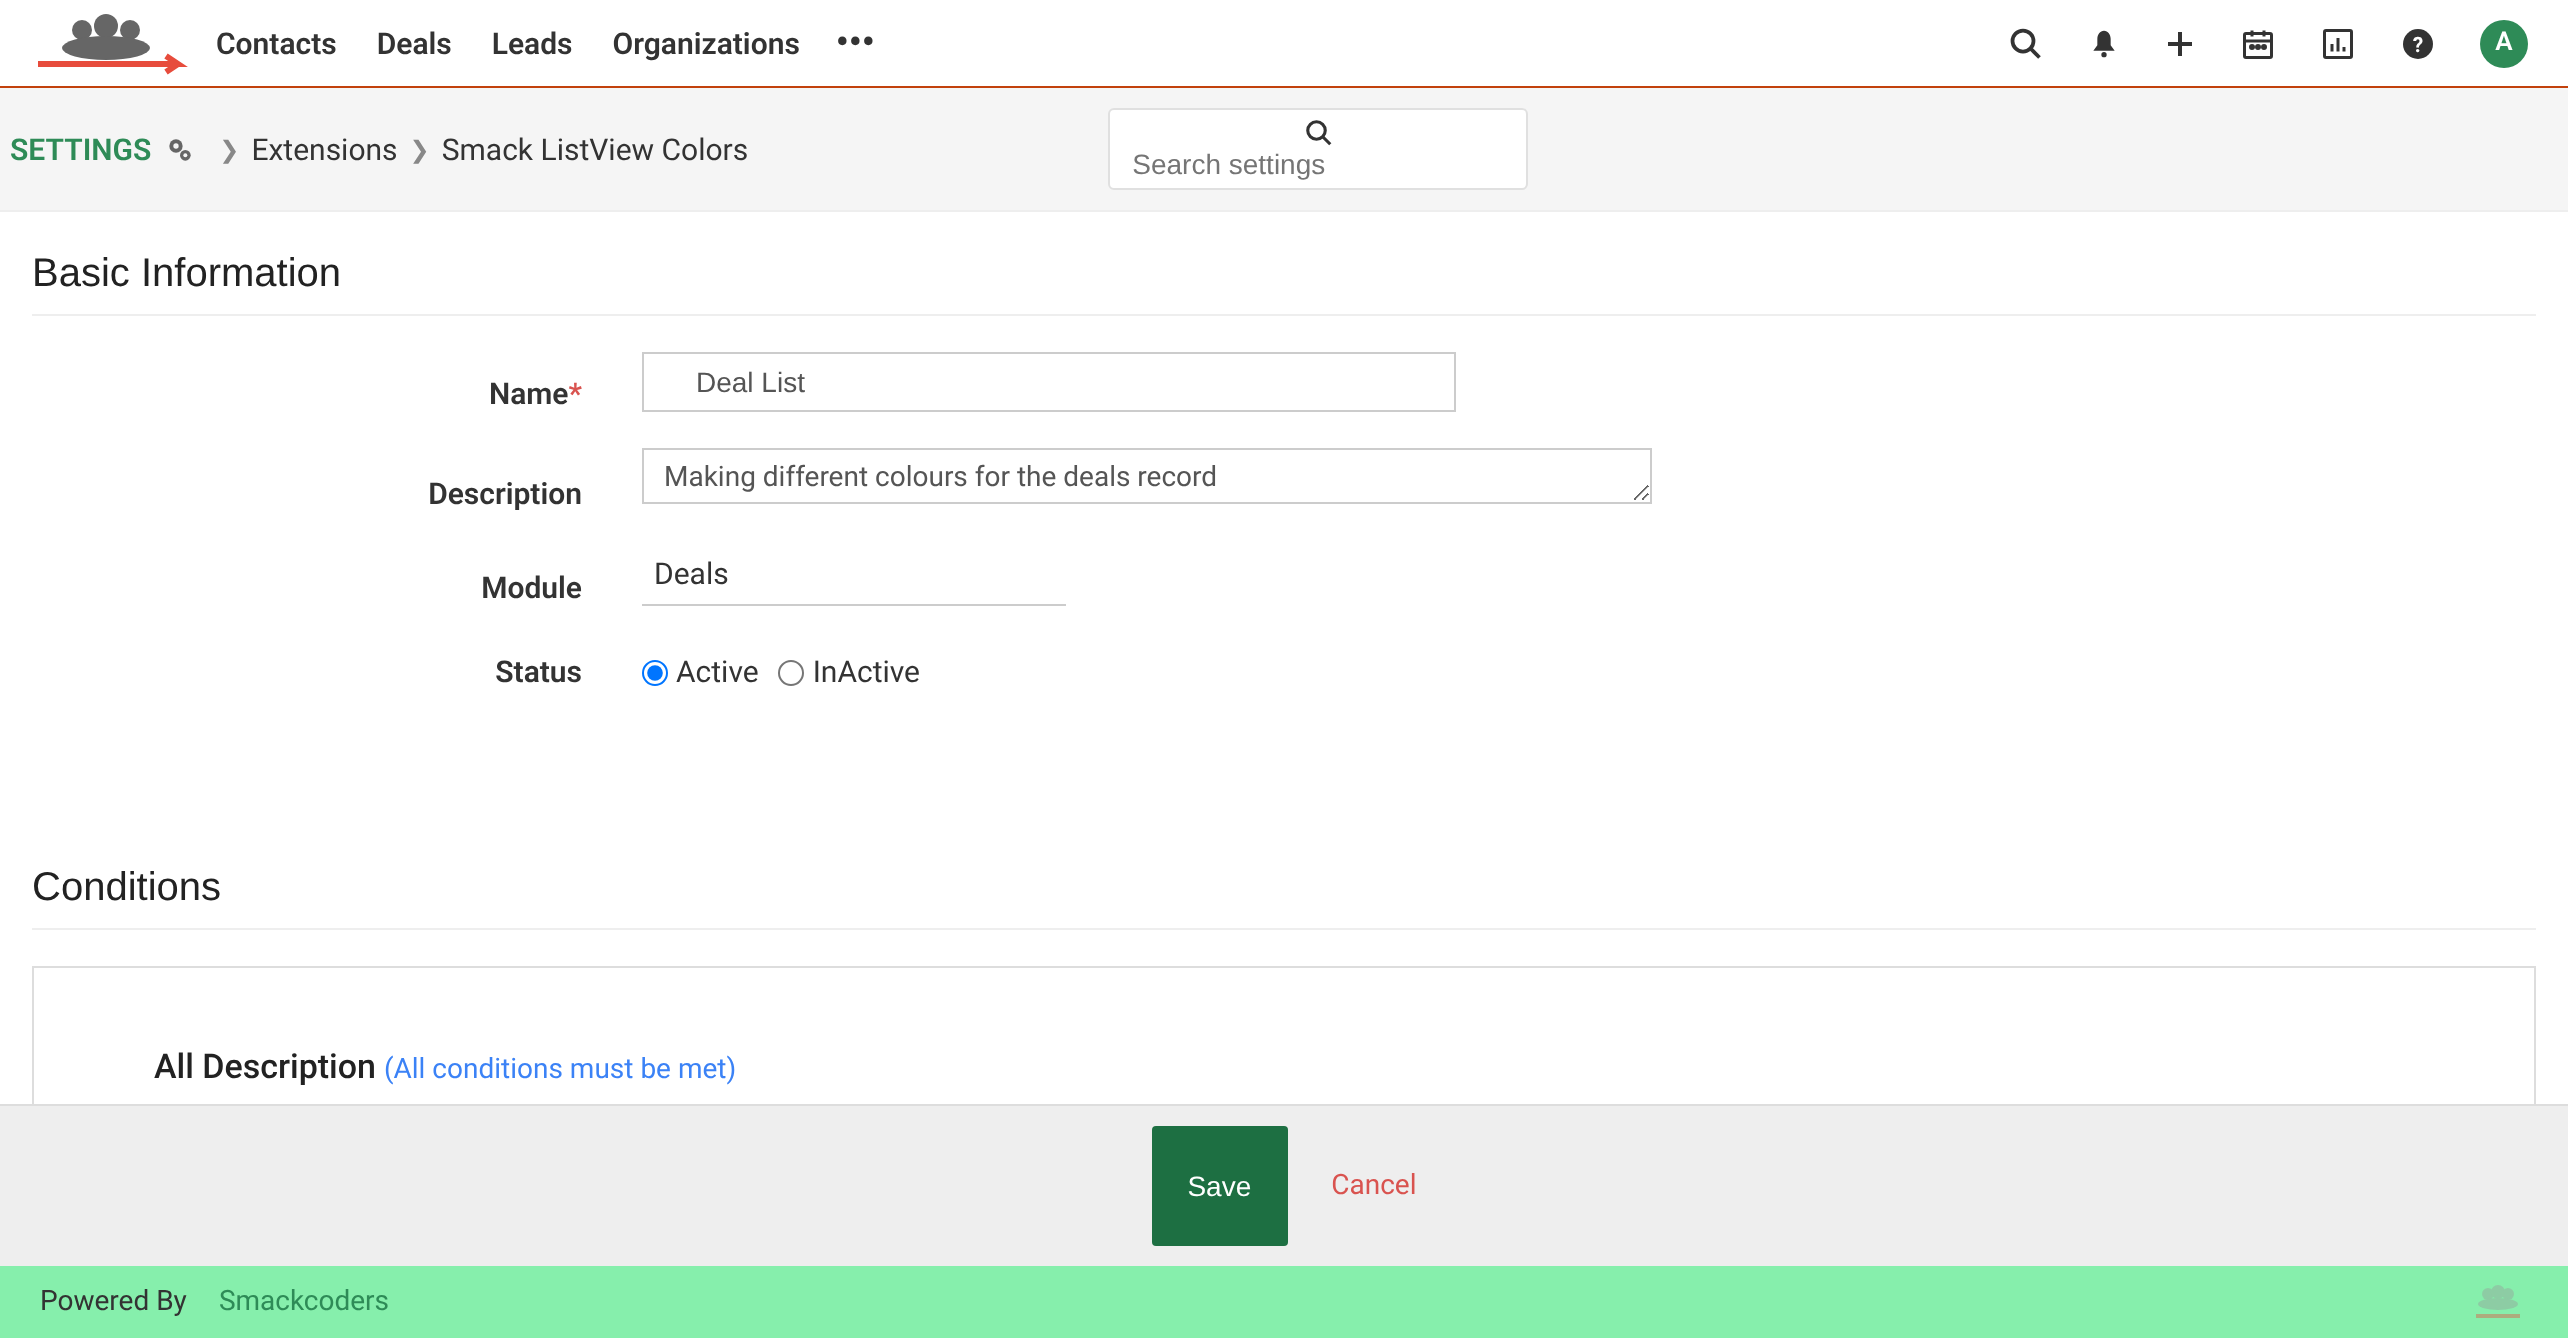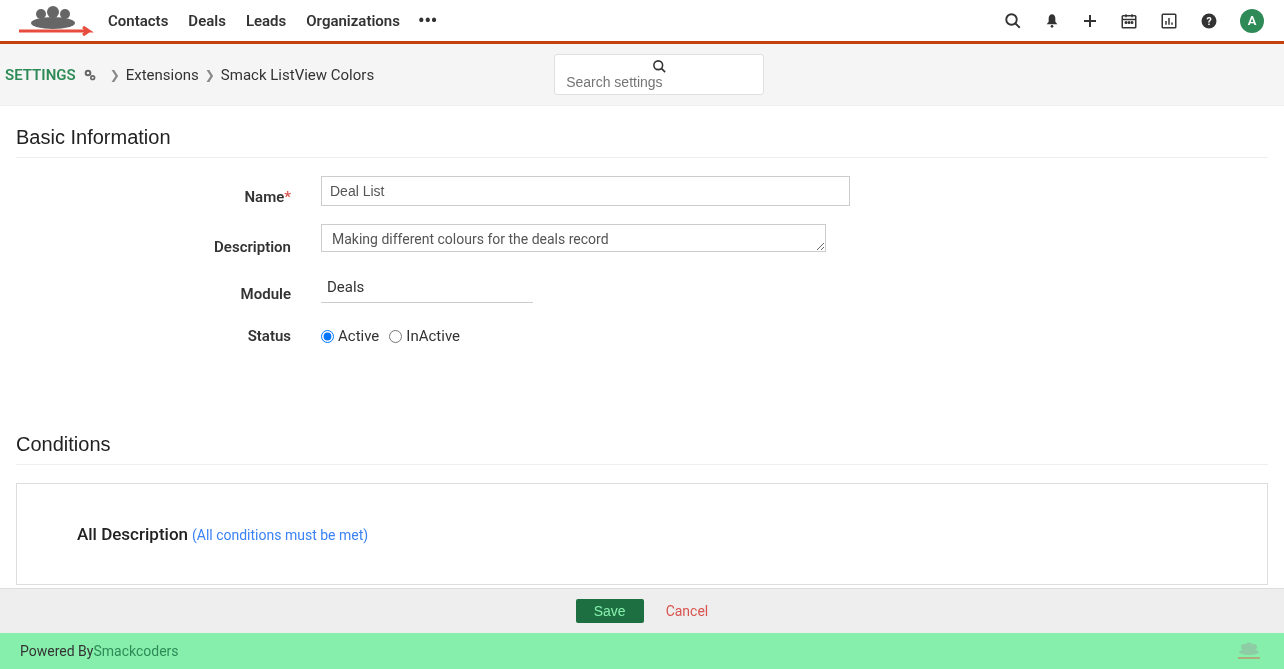--- a/index.html
+++ b/index.html
@@ -1,19 +1,19 @@
 <!DOCTYPE html>
 <html><head>
 <meta charset="utf-8">
 <style>
 * { margin: 0; padding: 0; box-sizing: border-box; }
 body { font-family: -apple-system, BlinkMacSystemFont, "Segoe UI", Roboto, sans-serif; background: #fff; color: #333; }
 
 
-.topnav { display: flex; align-items: center; height: 44px; border-bottom: 3px solid #c2410c; padding: 0 8px; }
+.topnav { display: flex; align-items: center; height: 44px; border-bottom: 1px solid #c2410c; padding: 0 8px; }
 .logo-wrap { width: 90px; display: flex; align-items: center; justify-content: center; }
 .nav-links { display: flex; align-items: center; }
 .nav-links a { color: #333; font-weight: 600; font-size: 15px; margin: 0 10px; text-decoration: none; }
 .nav-links .more-dots { font-size: 18px; font-weight: bold; margin-left: 8px; cursor: pointer; }
 .nav-right { margin-left: auto; display: flex; align-items: center; gap: 22px; padding-right: 12px; }
 .nav-right .icon { color: #333; cursor: pointer; display: flex; align-items: center; }
 .avatar { width: 24px; height: 24px; border-radius: 50%; background: #2e8b57; color: #fff; font-size: 13px; font-weight: 600; display: flex; align-items: center; justify-content: center; }
 
 
 .crumbrow { display: flex; align-items: center; background: #f5f5f5; border-bottom: 1px solid #eee; padding: 10px 5px; min-height: 48px; }
@@ -27,38 +27,38 @@
 
 .content { padding: 20px 16px 120px 16px; }
 .section-title { font-family: "Segoe UI", sans-serif; font-size: 20px; font-weight: 500; color: #222; margin-bottom: 8px; }
 .hr { border: none; border-top: 1px solid #eee; margin-bottom: 18px; }
 
 .form-table { width: 100%; }
 .form-row { display: flex; align-items: flex-end; margin-bottom: 18px; margin-top: 16px; }
 .form-label { width: 305px; text-align: right; padding-right: 30px; font-size: 15px; font-weight: 600; color: #333; padding-top: 6px; }
 .form-label .req { color: #d9534f; }
 .form-field { flex: 0 0 auto; }
-.form-field input[type="text"] { width: 529px; height: 30px; border: 1px solid #ccc; padding: 4px 8px; font-size: 14px; color: #555; }
+.form-field input[type="text"] { width: 407px; height: 30px; border: 1px solid #ccc; padding: 4px 26px; font-size: 14px; color: #555; }
 .form-field textarea { width: 505px; height: 28px; border: 1px solid #ccc; padding: 6px 10px; font-size: 14px; color: #555; resize: both; font-family: inherit; }
 .module-select { width: 212px; border: none; border-bottom: 1px solid #ccc; padding: 4px 6px 6px 6px; font-size: 15px; color: #333; background: transparent; }
 .radio-group { display: flex; align-items: center; gap: 10px; padding-top: 2px; font-size: 15px; }
 .radio-group label { display: flex; align-items: center; gap: 4px; }
 
 .conditions-box { border: 1px solid #ddd; padding: 40px 60px; margin-top: 14px; }
 .cond-title { font-size: 17px; font-weight: 500; color: #222; }
 .cond-sub { font-size: 14px; color: #3b82f6; font-weight: 400; }
 
 
 .actionbar { position: fixed; bottom: 36px; left: 0; right: 0; background: #eee; border-top: 1px solid #ddd; padding: 10px 0; display: flex; align-items: center; justify-content: center; gap: 22px; }
-.btn-save { background: #1d6f42; color: #86efac; border: none; padding: 4px 18px; font-size: 14px; border-radius: 2px; cursor: pointer; }
+.btn-save { background: #1d6f42; color: #ffffff; border: none; padding: 22px 18px; font-size: 14px; border-radius: 2px; cursor: pointer; }
 .btn-cancel { color: #d9534f; font-size: 14px; text-decoration: none; cursor: pointer; }
 
 
 .footer { position: fixed; bottom: 0; left: 0; right: 0; background: #86efac; border-top: 1px solid #eee; padding: 8px 20px; font-size: 14px; color: #333; display: flex; align-items: center; }
-.footer a { color: #2e8b57; text-decoration: none; margin-left: 0; }
+.footer a { color: #2e8b57; text-decoration: none; margin-left: 16px; }
 .footer-logo { margin-left: auto; opacity: 0.4; }
 
 svg { display: block; }
 </style>
 </head>
 <body>
 
 <div class="topnav">
   <div class="logo-wrap">
     <svg width="84" height="32" viewBox="0 0 84 32">

